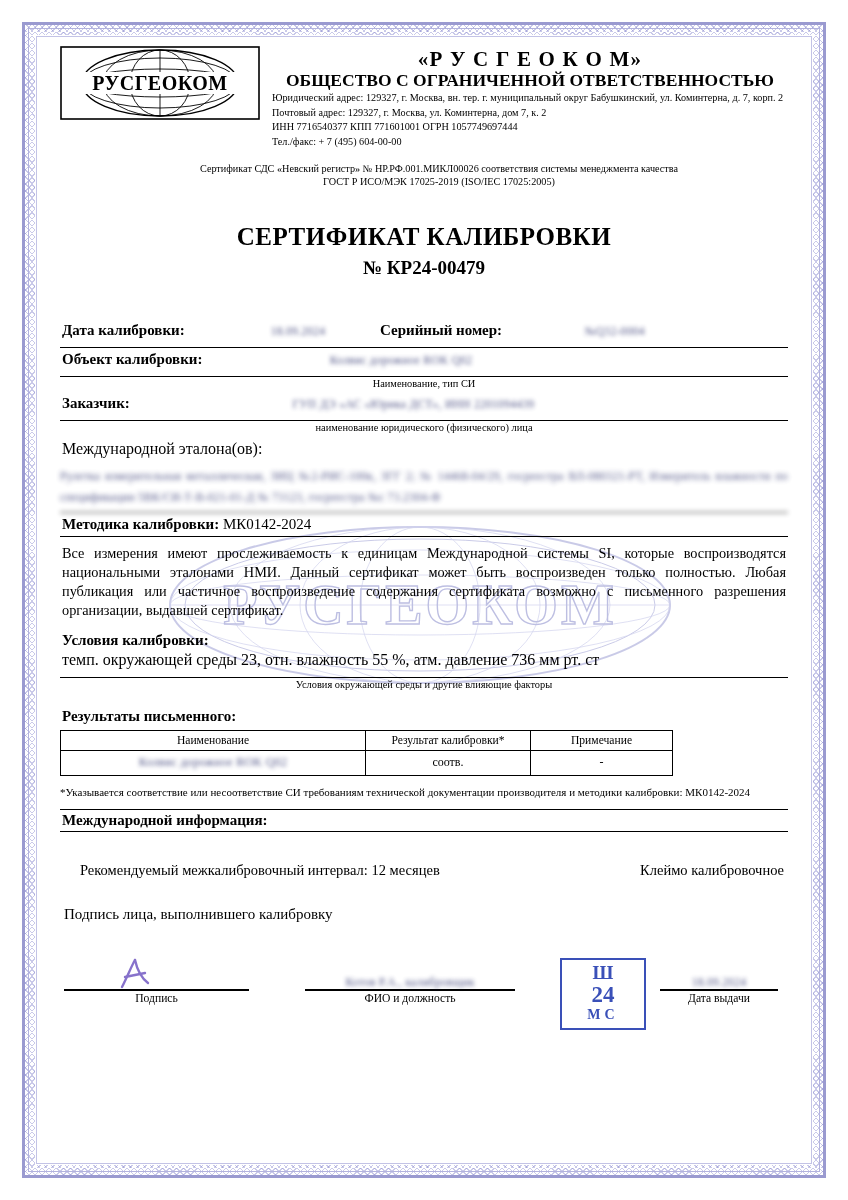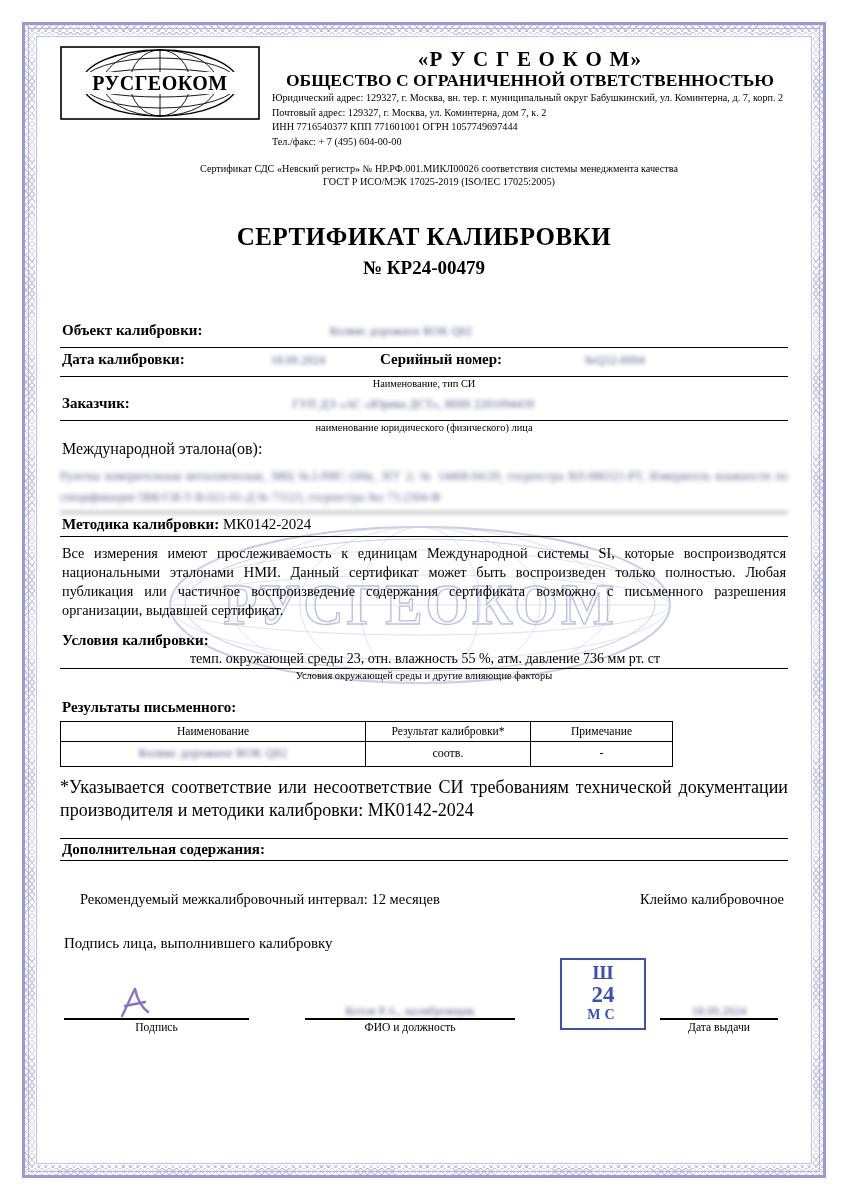--- a/index.html
+++ b/index.html
@@ -211,26 +211,25 @@
     padding: 0 2px;
   }
 
   .cond-title {
     margin-top: 12px;
     font-weight: bold;
     font-size: 15px;
     padding-left: 2px;
   }
   .cond-val {
-    font-size: 14px;
+    font-size: 16px;
     padding-left: 2px;
     border-bottom: 1.3px solid #000;
     padding-top: 2px;
-    padding-bottom: 1px;
-    text-align: center;
+    padding-bottom: 8px;
   }
 
   .res-title {
     margin-top: 14px;
     font-weight: bold;
     font-size: 15px;
     padding-left: 2px;
   }
 
   table.results {
@@ -247,24 +246,24 @@
     line-height: 1.12;
   }
   table.results th { font-weight: normal; }
   table.results td { height: 18px; font-size: 12px; }
   .col1 { width: 300px; margin-left: 8px; }
   .col2 { width: 160px; }
   .col3 { width: 137px; }
 
   .footnote {
     margin-top: 9px;
-    font-size: 18px;
+    font-size: 11px;
     line-height: 1.28;
     border-bottom: 1.3px solid #000;
-    padding-bottom: 16px;
+    padding-bottom: 10px;
     text-align: justify;
   }
   .addinfo-title {
     font-weight: bold;
     font-size: 15px;
     padding: 2px 0 2px 2px;
     border-bottom: 1.3px solid #000;
   }
   .addinfo-val {
     font-size: 15px;
@@ -413,27 +412,27 @@
     <div class="cert-sds">
       <div>Сертификат СДС «Невский регистр» № НР.РФ.001.МИКЛ00026 соответствия системы менеджмента качества</div>
       <div>ГОСТ Р ИСО/МЭК 17025-2019 (ISO/IEC 17025:2005)</div>
     </div>
 
     <div class="title">СЕРТИФИКАТ КАЛИБРОВКИ</div>
     <div class="title-num">№ КР24-00479</div>
 
     <div class="rows">
 
+      <div class="row r-date pad6">
+        <span class="lbl">Дата калибровки:</span><span class="val-date blur">18.09.2024</span><span class="lbl2">Серийный номер:</span><span class="val-serial blur">№Q32-0004</span>
+      </div>
+
       <div class="row pad6">
         <span class="lbl">Объект калибровки:</span>
         <span class="blur" style="display:inline-block;width:330px;text-align:center;margin-left:30px;">Колвис дорожное ROK Q02</span>
-      </div>
-
-      <div class="row r-date pad6">
-        <span class="lbl">Дата калибровки:</span><span class="val-date blur">18.09.2024</span><span class="lbl2">Серийный номер:</span><span class="val-serial blur">№Q32-0004</span>
       </div>
       <div class="caption">Наименование, тип СИ</div>
 
       <div class="row pad6">
         <span class="lbl">Заказчик:</span>
         <span class="blur" style="display:inline-block;width:400px;text-align:center;margin-left:80px;">ГУП ДЭ «АС «Юрика ДСТ», ИНН 2201094439</span>
       </div>
       <div class="caption">наименование юридического (физического) лица</div>
 
       <div class="pad6">
@@ -466,21 +465,21 @@
           <tr>
             <td class="col1 blur">Колвис дорожное ROK Q02</td>
             <td class="col2">соотв.</td>
             <td class="col3">-</td>
           </tr>
         </tbody>
       </table>
 
       <div class="footnote">*Указывается соответствие или несоответствие СИ требованиям технической документации производителя и методики калибровки: МК0142-2024</div>
 
-      <div class="addinfo-title">Дополнительная содержания:</div>
+      <div class="addinfo-title">Международной информация:</div>
     </div>
 
     <div class="interval-row">
       <span>Рекомендуемый межкалибровочный интервал: 12 месяцев</span>
       <span>Клеймо калибровочное</span>
     </div>
 
     <div class="sign-title">Подпись лица, выполнившего калибровку</div>
 
     <div class="sign-area">

